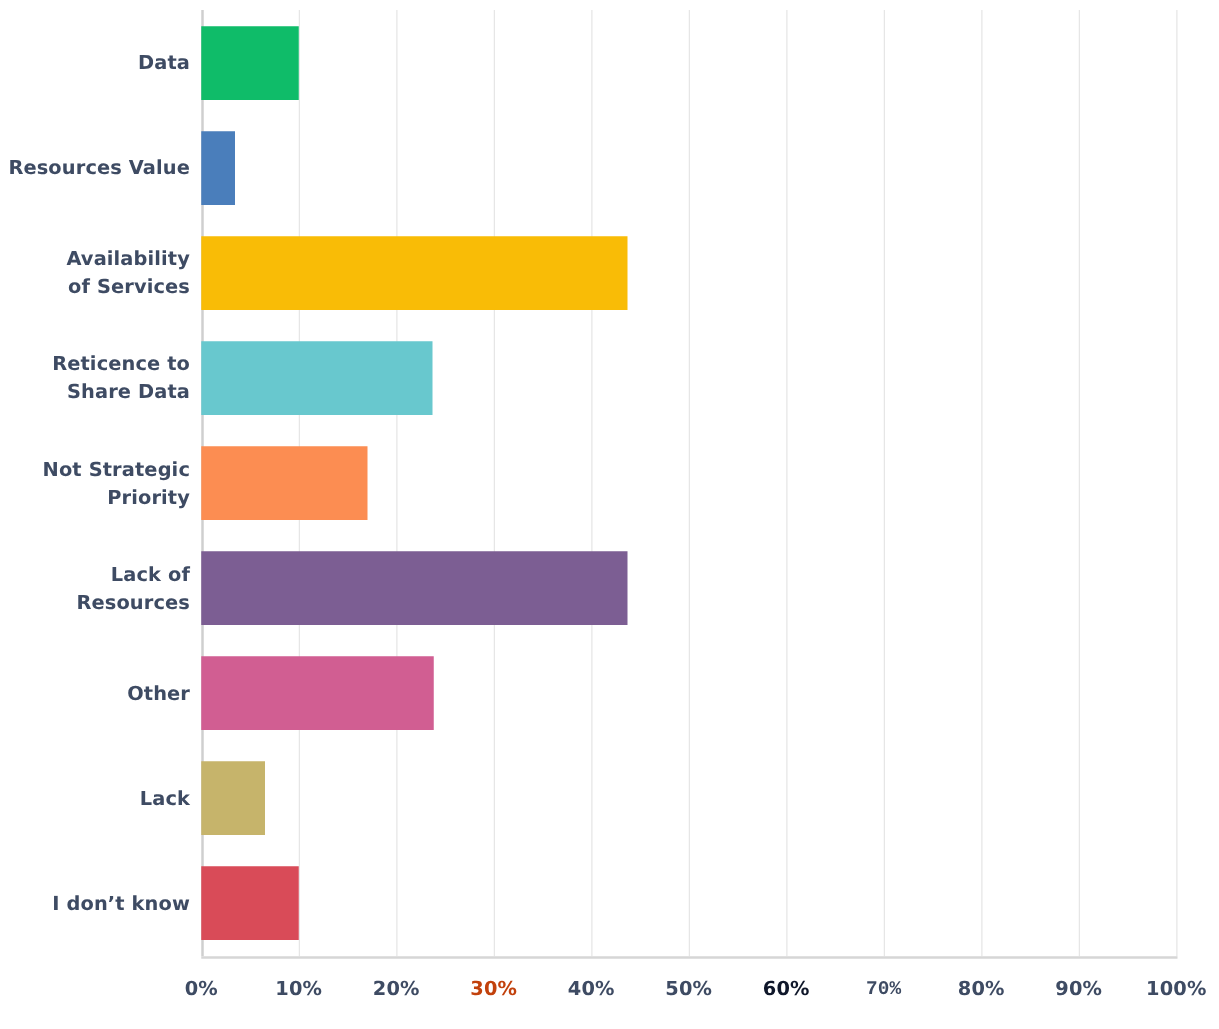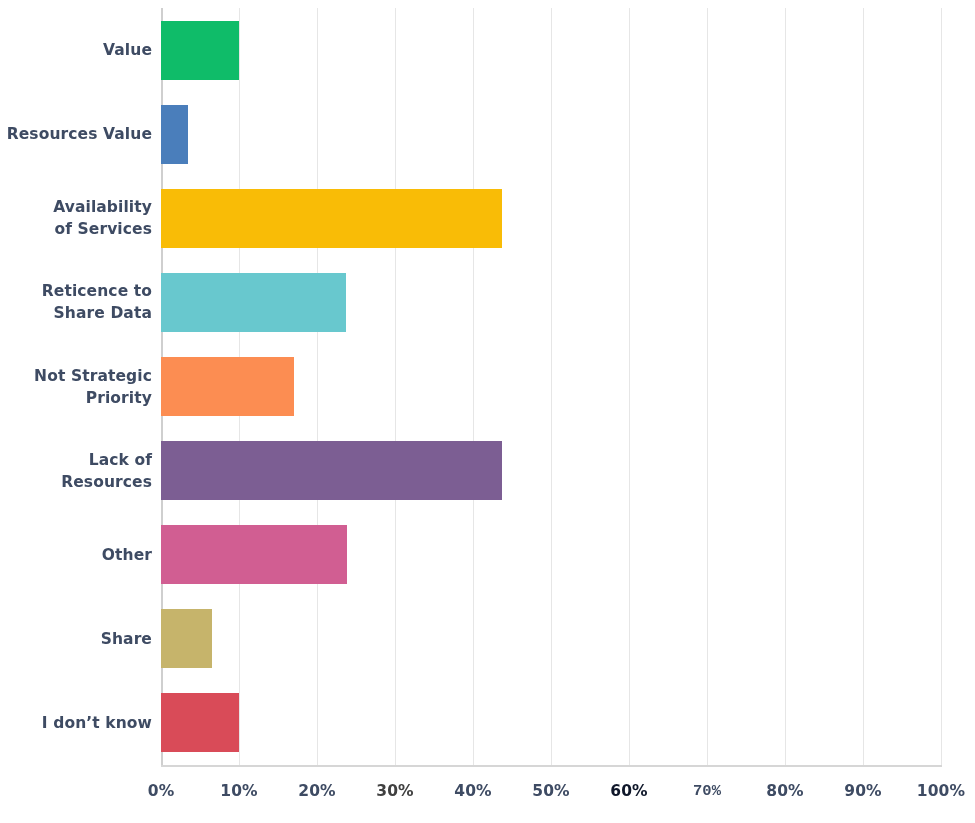--- a/index.html
+++ b/index.html
@@ -162,40 +162,40 @@
         </div>
         <div class="row" style="top: 685.444px; height: 59px;">
           <div class="bar" title="I don’t know: 10%" style="width: 78px; background: rgb(217, 75, 88);"></div>
         </div>
       </div>
   </div>
 
   <div class="axis-bottom"></div>
 
   <div class="cat-labels">
-      <div class="cat-label" style="top: 31.0556px; height: 22px; color: rgb(62, 75, 99);">Value</div>
+      <div class="cat-label" style="top: 31.0556px; height: 22px; color: rgb(62, 75, 99);">Data</div>
       <div class="cat-label" style="top: 115.167px; height: 22px; color: rgb(62, 75, 99);">Resources Value</div>
       <div class="cat-label" style="top: 188.278px; height: 44px; color: rgb(62, 75, 99);">Availability
 of Services</div>
       <div class="cat-label" style="top: 272.389px; height: 44px; color: rgb(62, 75, 99);">Reticence to
 Share Data</div>
       <div class="cat-label" style="top: 356.5px; height: 44px; color: rgb(62, 75, 99);">Not Strategic
 Priority</div>
       <div class="cat-label" style="top: 440.611px; height: 44px; color: rgb(62, 75, 99);">Lack of
 Resources</div>
       <div class="cat-label" style="top: 535.722px; height: 22px; color: rgb(62, 75, 99);">Other</div>
-      <div class="cat-label" style="top: 619.833px; height: 22px; color: rgb(62, 75, 99);">Share</div>
+      <div class="cat-label" style="top: 619.833px; height: 22px; color: rgb(62, 75, 99);">Lack</div>
       <div class="cat-label" style="top: 703.944px; height: 22px; color: rgb(62, 75, 99);">I don’t know</div>
     </div>
 
   <div class="xticks">
       <div class="xtick" style="left: 0px; color: rgb(62, 75, 99);">0%</div>
       <div class="xtick" style="left: 78px; color: rgb(62, 75, 99);">10%</div>
       <div class="xtick" style="left: 156px; color: rgb(62, 75, 99);">20%</div>
-      <div class="xtick" style="left: 234px; color: #404040;">30%</div>
+      <div class="xtick" style="left: 234px; color: #c2410c;">30%</div>
       <div class="xtick" style="left: 312px; color: rgb(62, 75, 99);">40%</div>
       <div class="xtick" style="left: 390px; color: rgb(62, 75, 99);">50%</div>
       <div class="xtick" style="left: 468px; color: #0f172a;">60%</div>
       <div class="xtick" style="left: 546px; color: rgb(62, 75, 99); font-family: Liberation Mono, monospace;">70%</div>
       <div class="xtick" style="left: 624px; color: rgb(62, 75, 99);">80%</div>
       <div class="xtick" style="left: 702px; color: rgb(62, 75, 99);">90%</div>
       <div class="xtick" style="left: 780px; color: rgb(62, 75, 99);">100%</div>
     </div>
 
 </div>

